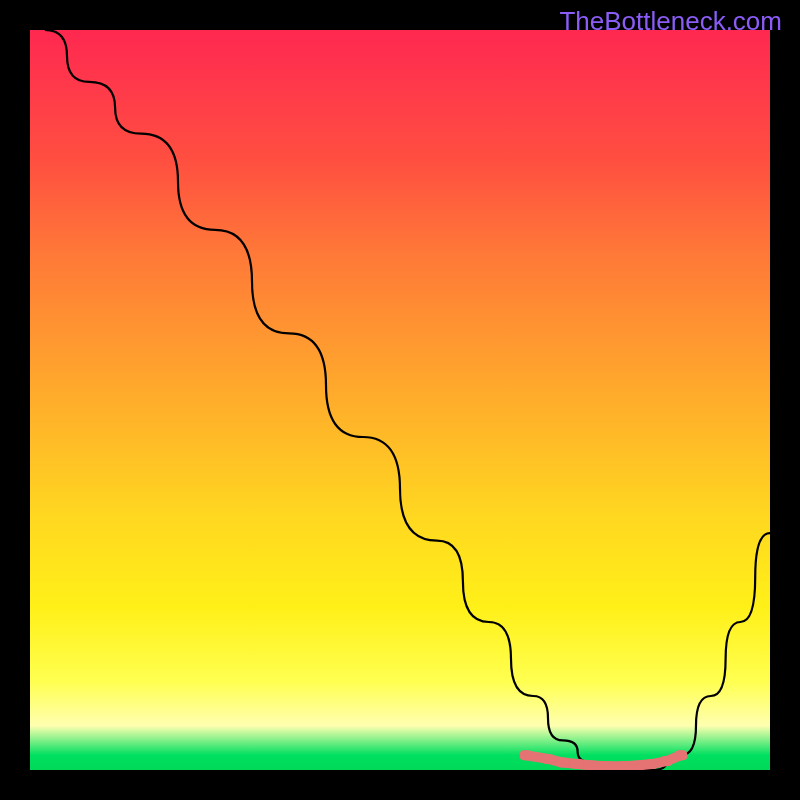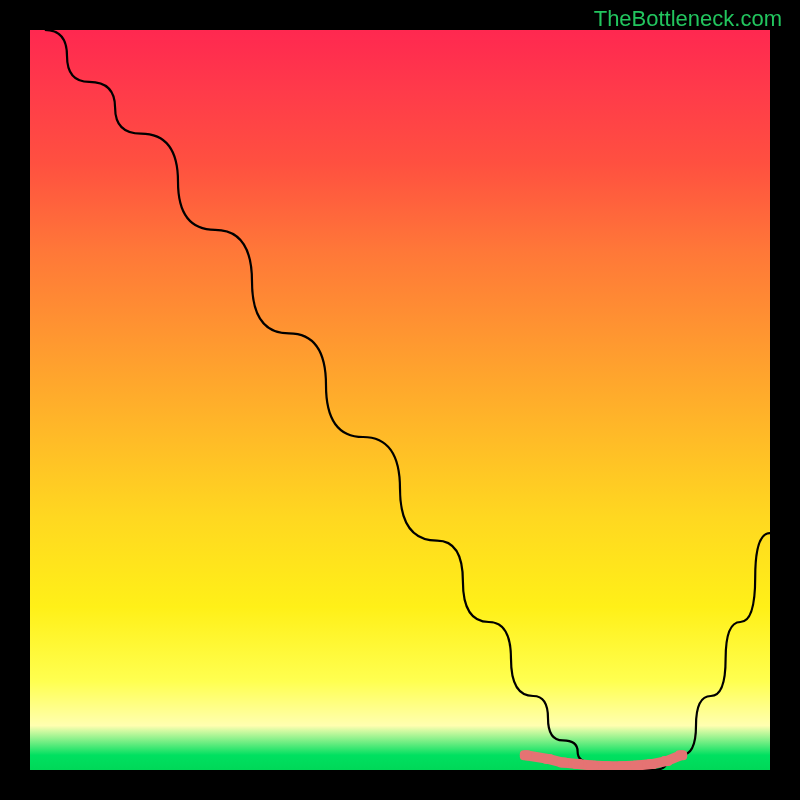--- a/index.html
+++ b/index.html
@@ -7,22 +7,22 @@
     width: 800px;
     height: 800px;
     background: #000;
     position: relative;
     font-family: Arial, sans-serif;
   }
   .watermark {
     position: absolute;
     top: 6px;
     right: 18px;
-    color: #22c55e;
-    font-size: 22px;
+    color: #8b5cf6;
+    font-size: 26px;
     font-weight: 500;
     z-index: 10;
   }
   .plot-area {
     position: absolute;
     left: 30px;
     top: 30px;
     width: 740px;
     height: 740px;
     overflow: hidden;

